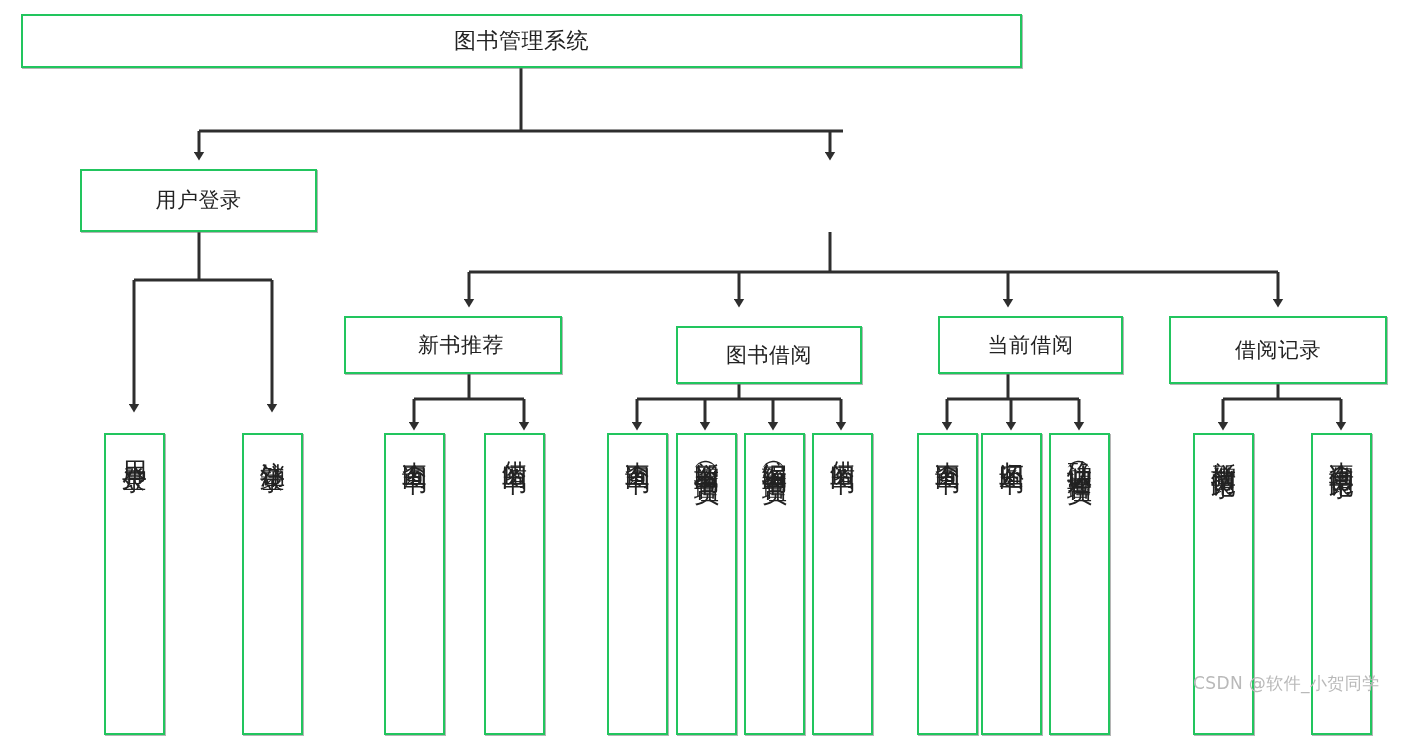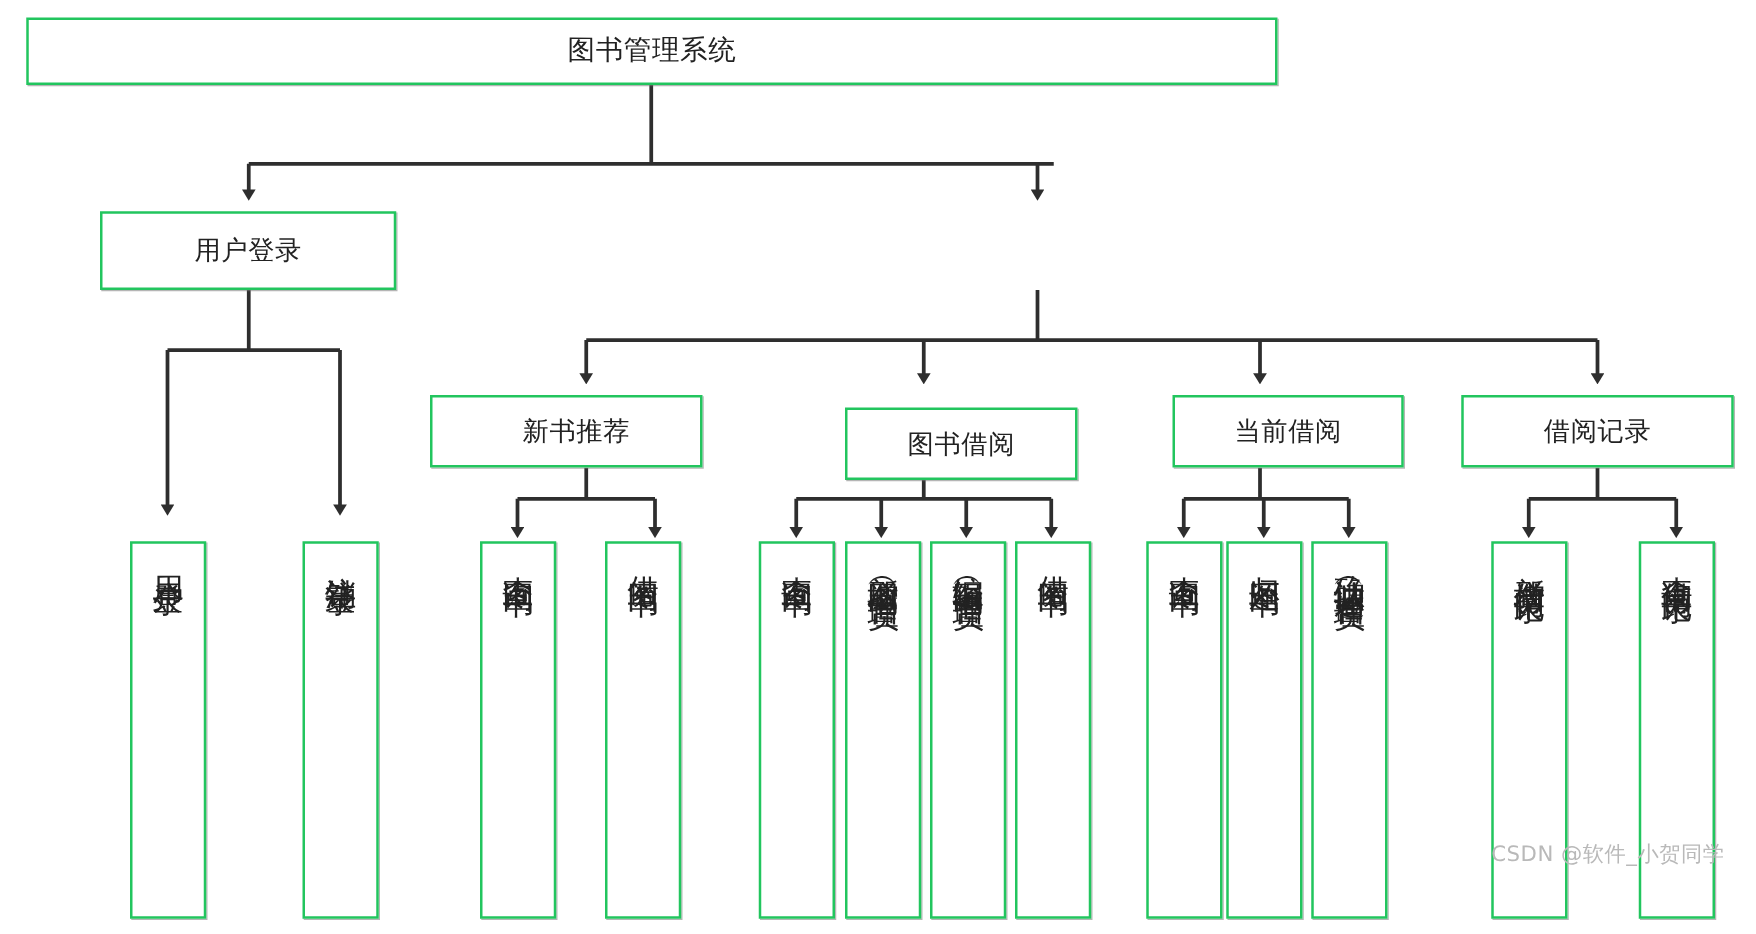--- a/index.html
+++ b/index.html
@@ -137,21 +137,21 @@
 
   <div class="node horiz" style="left:344px; top:316px; width:218px; height:58px;padding-left:16px;">
     <span class="node-label">新书推荐</span>
   </div>
   <div class="node horiz" style="left:630px; top:326px; width:186px; height:58px;margin-left:46px;">
     <span class="node-label">图书借阅</span>
   </div>
   <div class="node horiz" style="left:899px; top:316px; width:185px; height:58px;margin-left:39px;">
     <span class="node-label">当前借阅</span>
   </div>
-  <div class="node horiz" style="left:1169px; top:316px; width:218px; height:58px;">
+  <div class="node horiz" style="left:1169px; top:316px; width:218px; height:68px;">
     <span class="node-label">借阅记录</span>
   </div>
 
   <div class="node vert" style="left:104px; top:433px; width:61px; height:302px;">
     <span class="node-label">用户登录</span>
   </div>
   <div class="node vert" style="left:242px; top:433px; width:61px; height:302px;">
     <span class="node-label">注销登录</span>
   </div>
 

